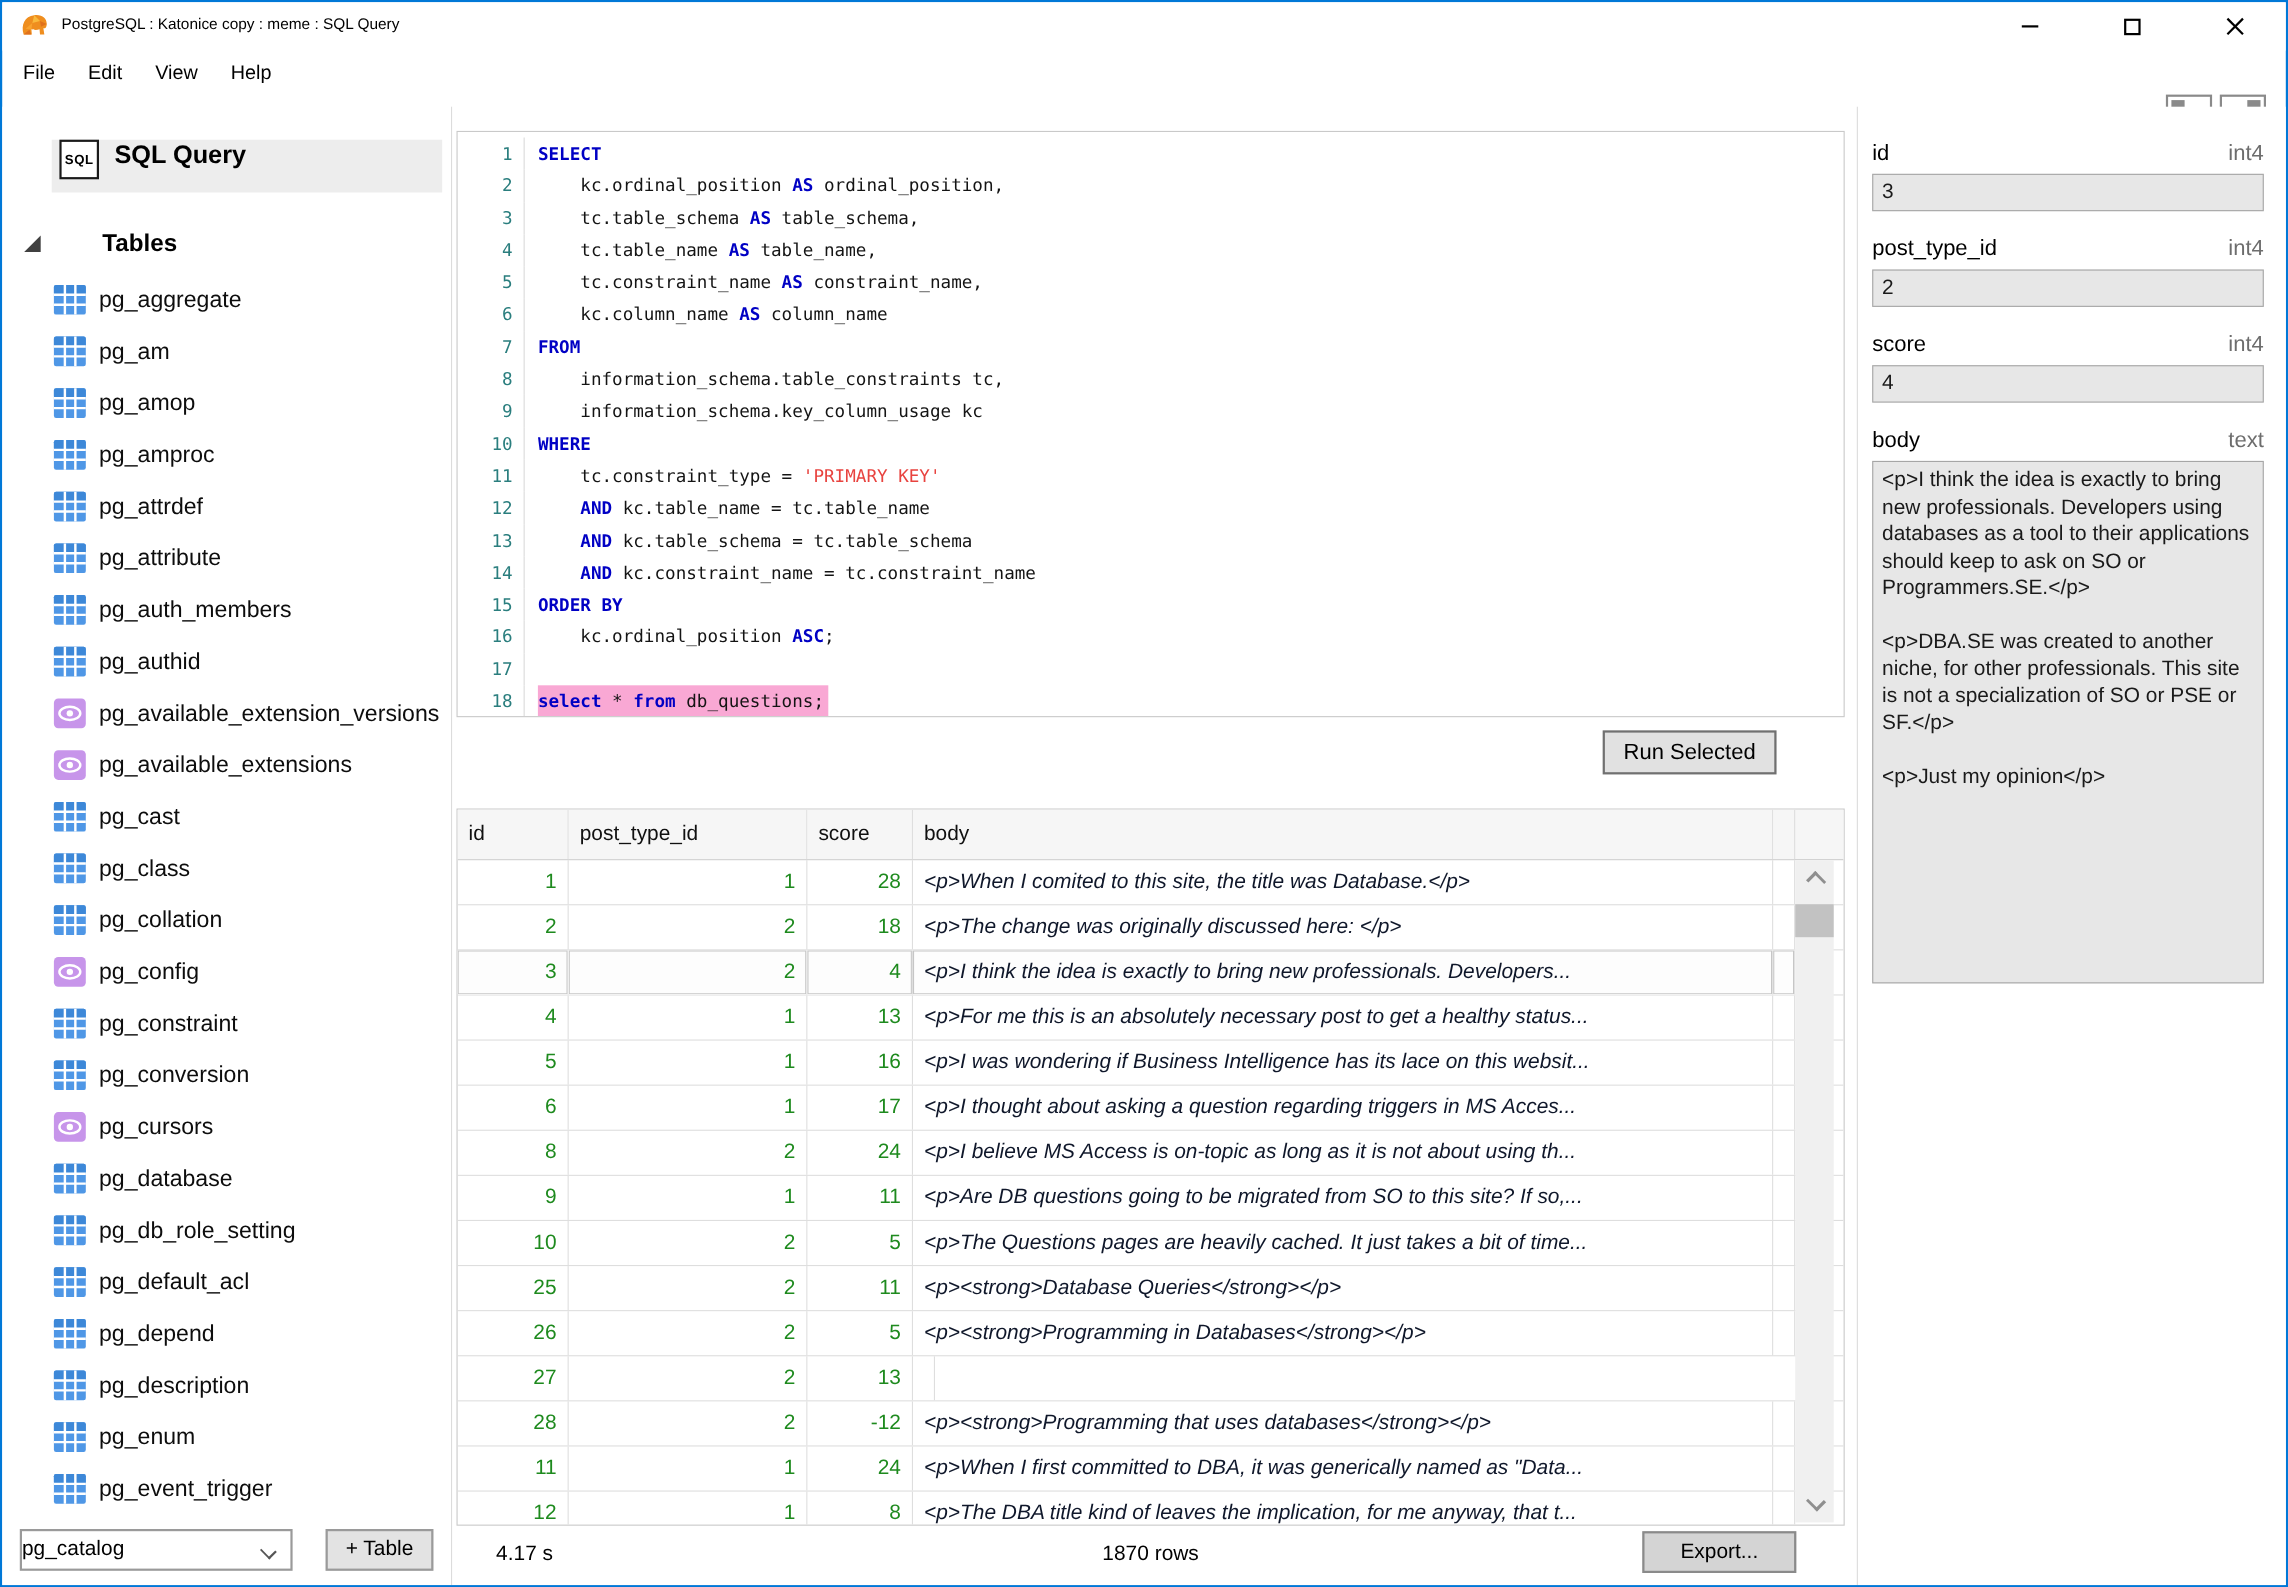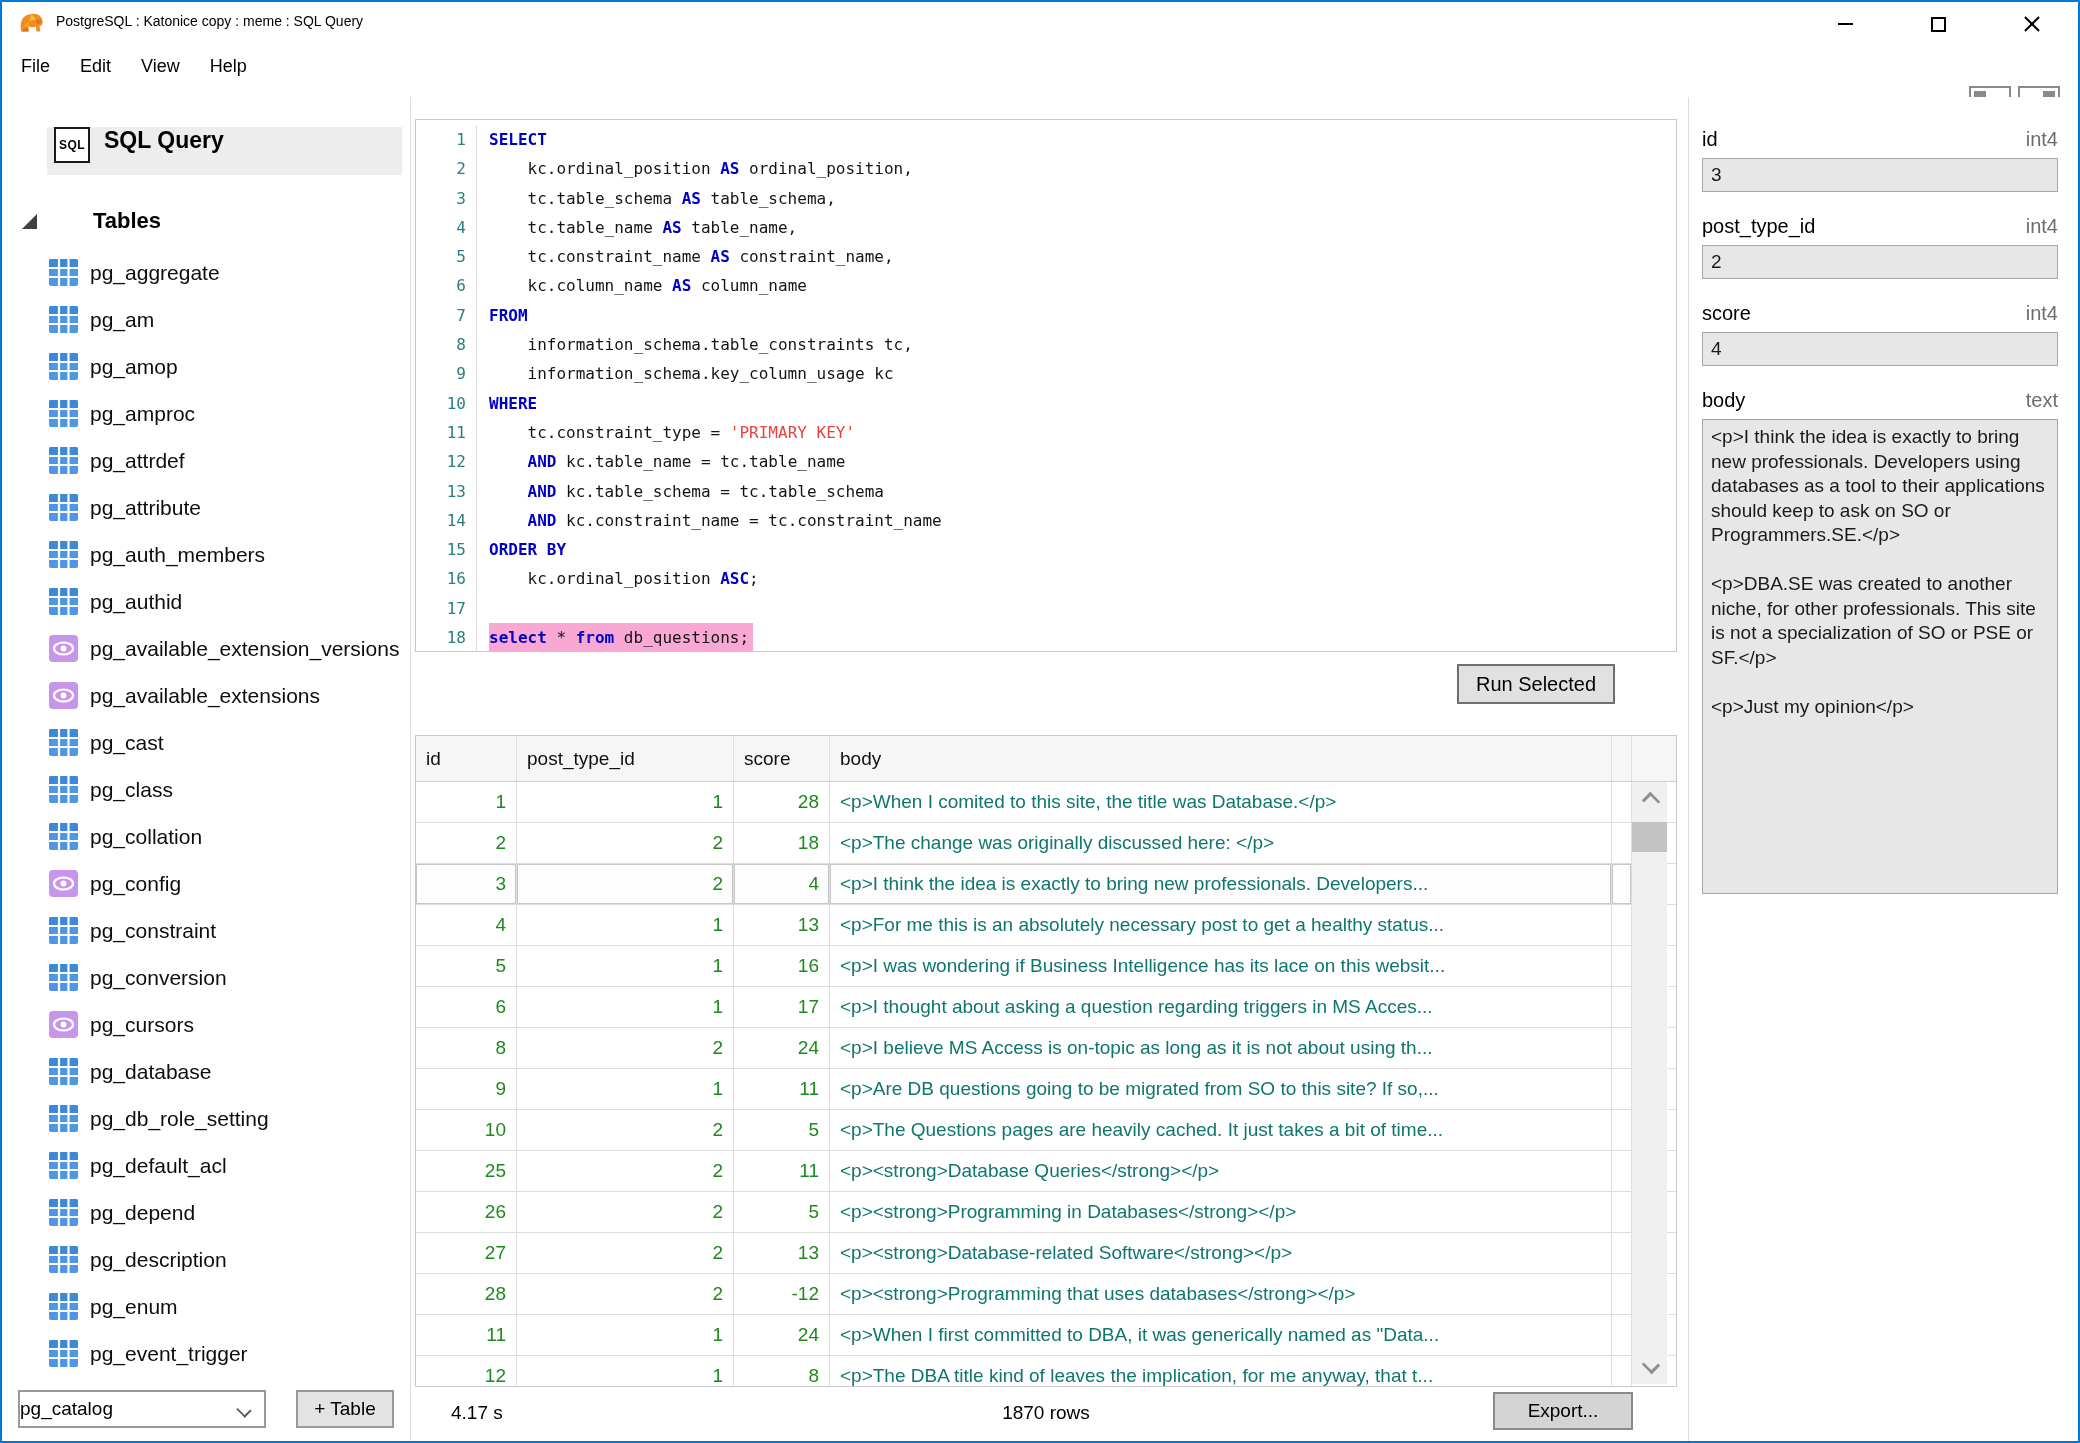--- a/index.html
+++ b/index.html
@@ -78,21 +78,21 @@
   .hc.w-id{width:101px;}
   .hc.w-ptid{width:217px;}
   .hc.w-score{width:96px;}
   .hc.w-body{width:782px;}
   .hc.w-fill{width:20px;}
   .rrow{display:flex;height:40px;line-height:39px;border-bottom:1px solid #dedede;font-size:19px;}
   .cell{box-sizing:border-box;border-right:1px solid #dedede;overflow:hidden;white-space:nowrap;}
   .c-id{width:101px;text-align:right;padding-right:10px;color:#1e8a1e;}
   .c-ptid{width:217px;text-align:right;padding-right:10px;color:#1e8a1e;}
   .c-score{width:96px;text-align:right;padding-right:10px;color:#1e8a1e;}
-  .c-body{width:782px;padding-left:10px;color:#0f766e;}
+  .c-body{width:782px;padding-left:10px;color:#0f172a;font-style:italic;}
   .c-fill{width:20px;}
   .rrow.sel .cell{box-shadow:inset 0 0 0 1px #c6c6c6;background:#fdfdfd;}
 
   .vscroll{position:absolute;right:9px;top:46px;bottom:2px;width:35px;background:#f0f0f0;}
   .vs-up,.vs-down{position:absolute;left:12px;width:11px;height:11px;}
   .vs-up{top:12px;border-left:3px solid #8f8f8f;border-top:3px solid #8f8f8f;transform:rotate(45deg) scale(1,.85);}
   .vs-down{bottom:12px;border-right:3px solid #8f8f8f;border-bottom:3px solid #8f8f8f;transform:rotate(45deg) scale(1,.85);}
   .vs-thumb{position:absolute;left:0;top:40px;width:35px;height:30px;background:#c2c2c2;}
 
   
@@ -664,21 +664,20 @@
     <span class="cell c-ptid">2</span>
     <span class="cell c-score">5</span>
     <span class="cell c-body">&lt;p&gt;&lt;strong&gt;Programming in Databases&lt;/strong&gt;&lt;/p&gt;</span>
     <span class="cell c-fill"></span>
   </div>
 
   <div class="rrow">
     <span class="cell c-id">27</span>
     <span class="cell c-ptid">2</span>
     <span class="cell c-score">13</span>
-    <span class="cell c-body">&lt;p&gt;&lt;strong&gt;Database-related Software&lt;/strong&gt;&lt;/p&gt;</span>
     <span class="cell c-fill"></span>
   </div>
 
   <div class="rrow">
     <span class="cell c-id">28</span>
     <span class="cell c-ptid">2</span>
     <span class="cell c-score">-12</span>
     <span class="cell c-body">&lt;p&gt;&lt;strong&gt;Programming that uses databases&lt;/strong&gt;&lt;/p&gt;</span>
     <span class="cell c-fill"></span>
   </div>

